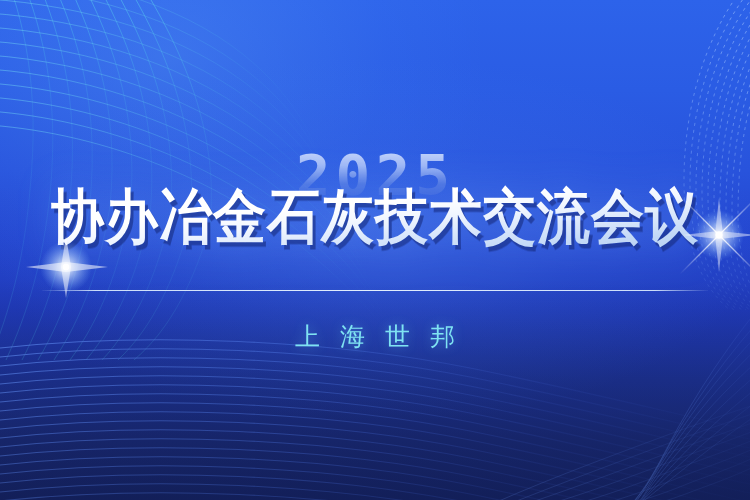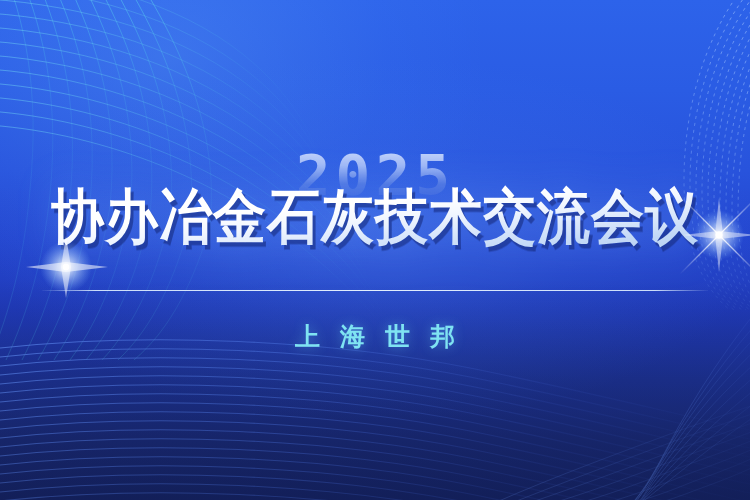--- a/index.html
+++ b/index.html
@@ -158,21 +158,21 @@
   }
 
   #subtitle {
     position: absolute;
     left: 0;
     top: 320px;
     width: 750px;
     text-align: center;
     font-family: "DejaVu Sans", "Liberation Sans", sans-serif;
     font-size: 25px;
-    font-weight: 700;
+    font-weight: 400;
     letter-spacing: 20px;
     text-indent: 20px;
     color: #7fe3f2;
     text-shadow: 0 0 12px rgba(110,215,245,0.45);
     user-select: none;
   }
 </style>
 </head>
 <body>
 

